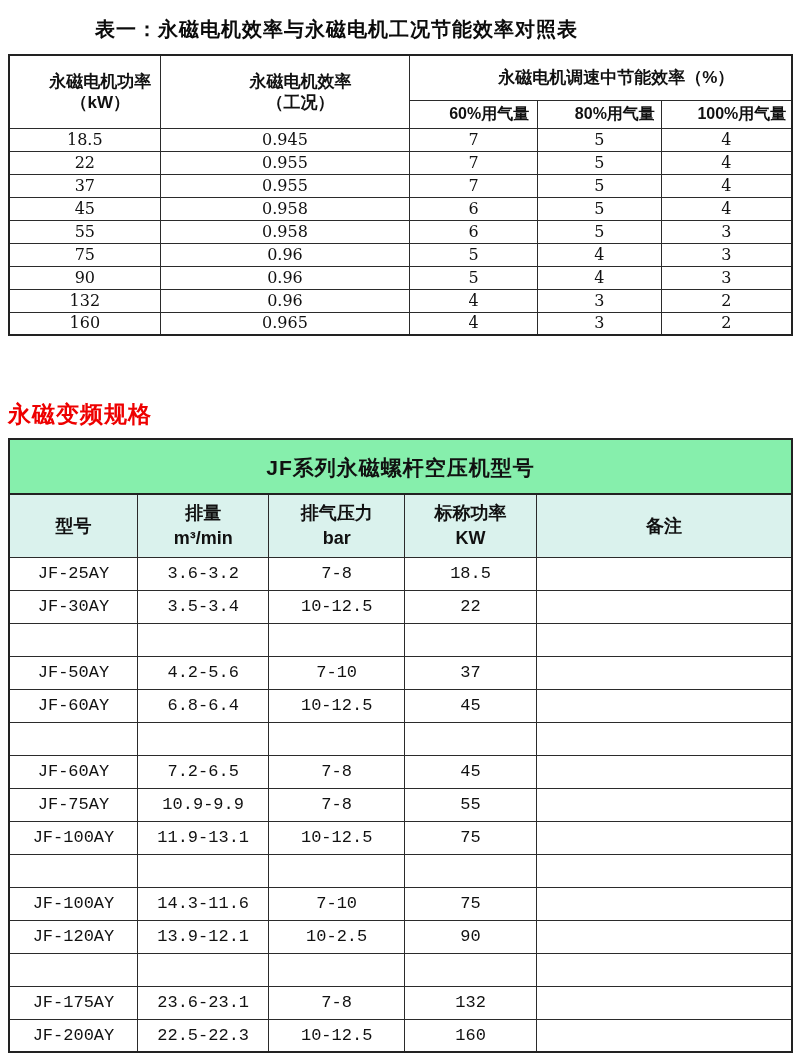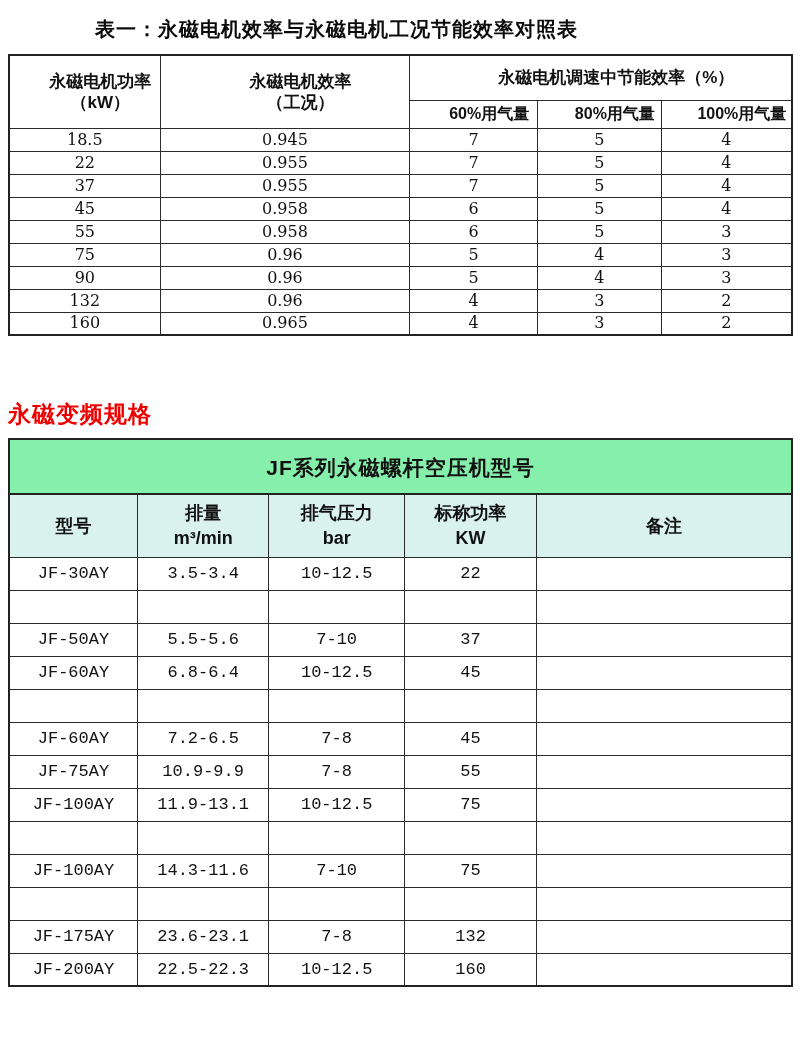--- a/index.html
+++ b/index.html
@@ -215,36 +215,43 @@
 m³/min</th>
         <th>排气压力
 bar</th>
         <th>标称功率
 KW</th>
         <th>备注</th>
       </tr>
     </thead>
     <tbody id="t2-body">
         <tr>
+          <td>JF-25AY</td>
+          <td>3.6-3.2</td>
+          <td>7-8</td>
+          <td>18.5</td>
+          <td></td>
+        </tr>
+        <tr>
           <td>JF-30AY</td>
           <td>3.5-3.4</td>
           <td>10-12.5</td>
           <td>22</td>
           <td></td>
         </tr>
         <tr>
           <td></td>
           <td></td>
           <td></td>
           <td></td>
           <td></td>
         </tr>
         <tr>
           <td>JF-50AY</td>
-          <td>5.5-5.6</td>
+          <td>4.2-5.6</td>
           <td>7-10</td>
           <td>37</td>
           <td></td>
         </tr>
         <tr>
           <td>JF-60AY</td>
           <td>6.8-6.4</td>
           <td>10-12.5</td>
           <td>45</td>
           <td></td>
@@ -285,20 +292,27 @@
           <td></td>
         </tr>
         <tr>
           <td>JF-100AY</td>
           <td>14.3-11.6</td>
           <td>7-10</td>
           <td>75</td>
           <td></td>
         </tr>
         <tr>
+          <td>JF-120AY</td>
+          <td>13.9-12.1</td>
+          <td>10-2.5</td>
+          <td>90</td>
+          <td></td>
+        </tr>
+        <tr>
           <td></td>
           <td></td>
           <td></td>
           <td></td>
           <td></td>
         </tr>
         <tr>
           <td>JF-175AY</td>
           <td>23.6-23.1</td>
           <td>7-8</td>

